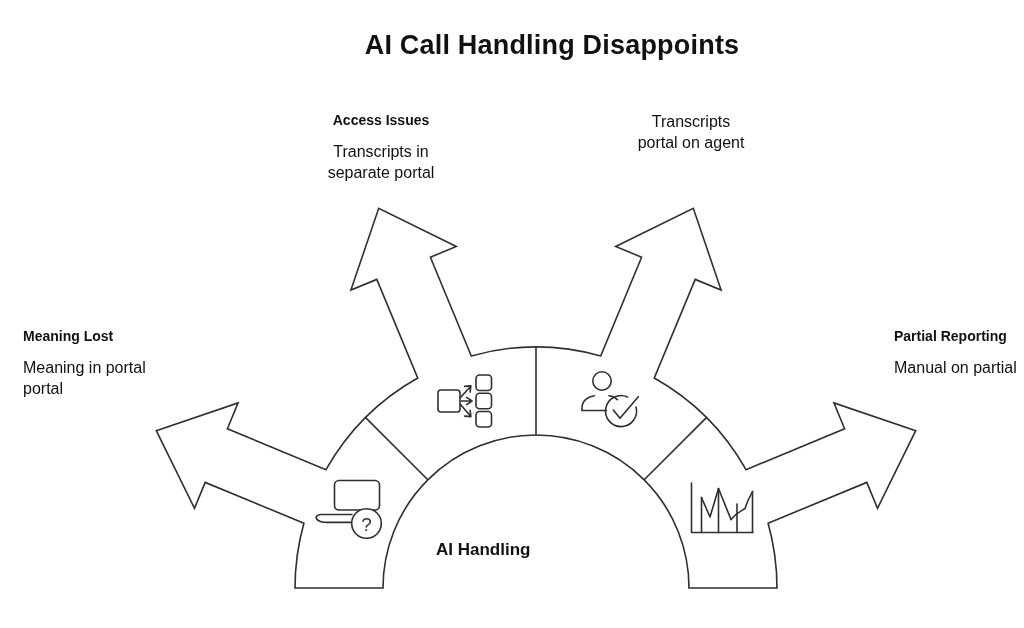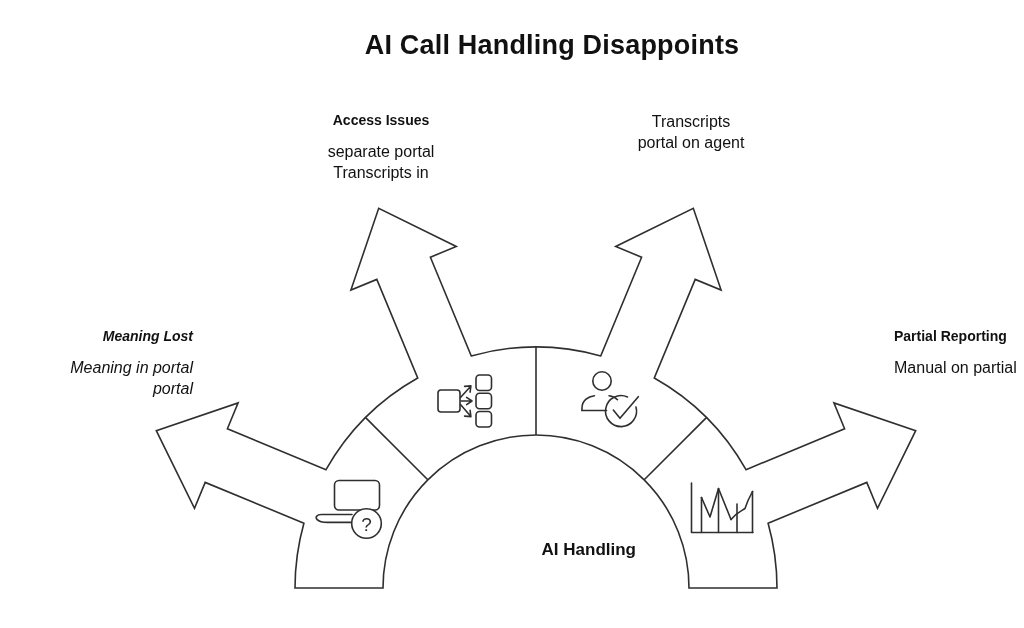--- a/index.html
+++ b/index.html
@@ -5,23 +5,23 @@
   html,body{margin:0;padding:0;background:#ffffff;}
   body{font-family:"Liberation Sans",sans-serif;color:#111111;}
   .stage{position:relative;width:1024px;height:628px;background:#ffffff;overflow:hidden;}
   .stage svg{position:absolute;left:0;top:0;}
   .title{position:absolute;left:0;top:30px;width:1024px;text-align:center;
          font-size:27px;font-weight:700;letter-spacing:.2px;padding-left:40px;}
   .label{position:absolute;}
   .label .heading{font-size:14px;font-weight:700;line-height:19px;margin:0 0 11px 0;}
   .label .body{font-size:16px;font-weight:400;line-height:21px;}
   .label.align-center{text-align:center;}
-  .label.align-right{text-align:right;font-style:italic;}
+  .label.align-right{text-align:left;}
   .label.align-left{text-align:left;margin-left:14px;}
-  .center-label{position:absolute;left:436px;top:540px;width:200px;text-align:right;
+  .center-label{position:absolute;left:436px;top:540px;width:200px;text-align:left;
                 font-size:17px;font-weight:700;}
   .qmark{font-size:19px;font-weight:400;}
 </style>
 </head>
 <body>
 
 <div class="stage">
 
   <svg width="1024" height="628" viewBox="0 0 1024 628">
 
@@ -87,22 +87,22 @@
     <div class="heading">Meaning Lost</div>
     <div class="body">
       <div>Meaning in portal</div>
       <div>portal</div>
     </div>
   </div>
 
   <div class="label align-center" style="left:281px;top:111px;width:200px;">
     <div class="heading">Access Issues</div>
     <div class="body">
+      <div>Transcripts in</div>
       <div>separate portal</div>
-      <div>Transcripts in</div>
     </div>
   </div>
 
   <div class="label align-center" style="left:591px;top:111px;width:200px;">
     <div class="body">
       <div>Transcripts</div>
       <div>portal on agent</div>
     </div>
   </div>
 

